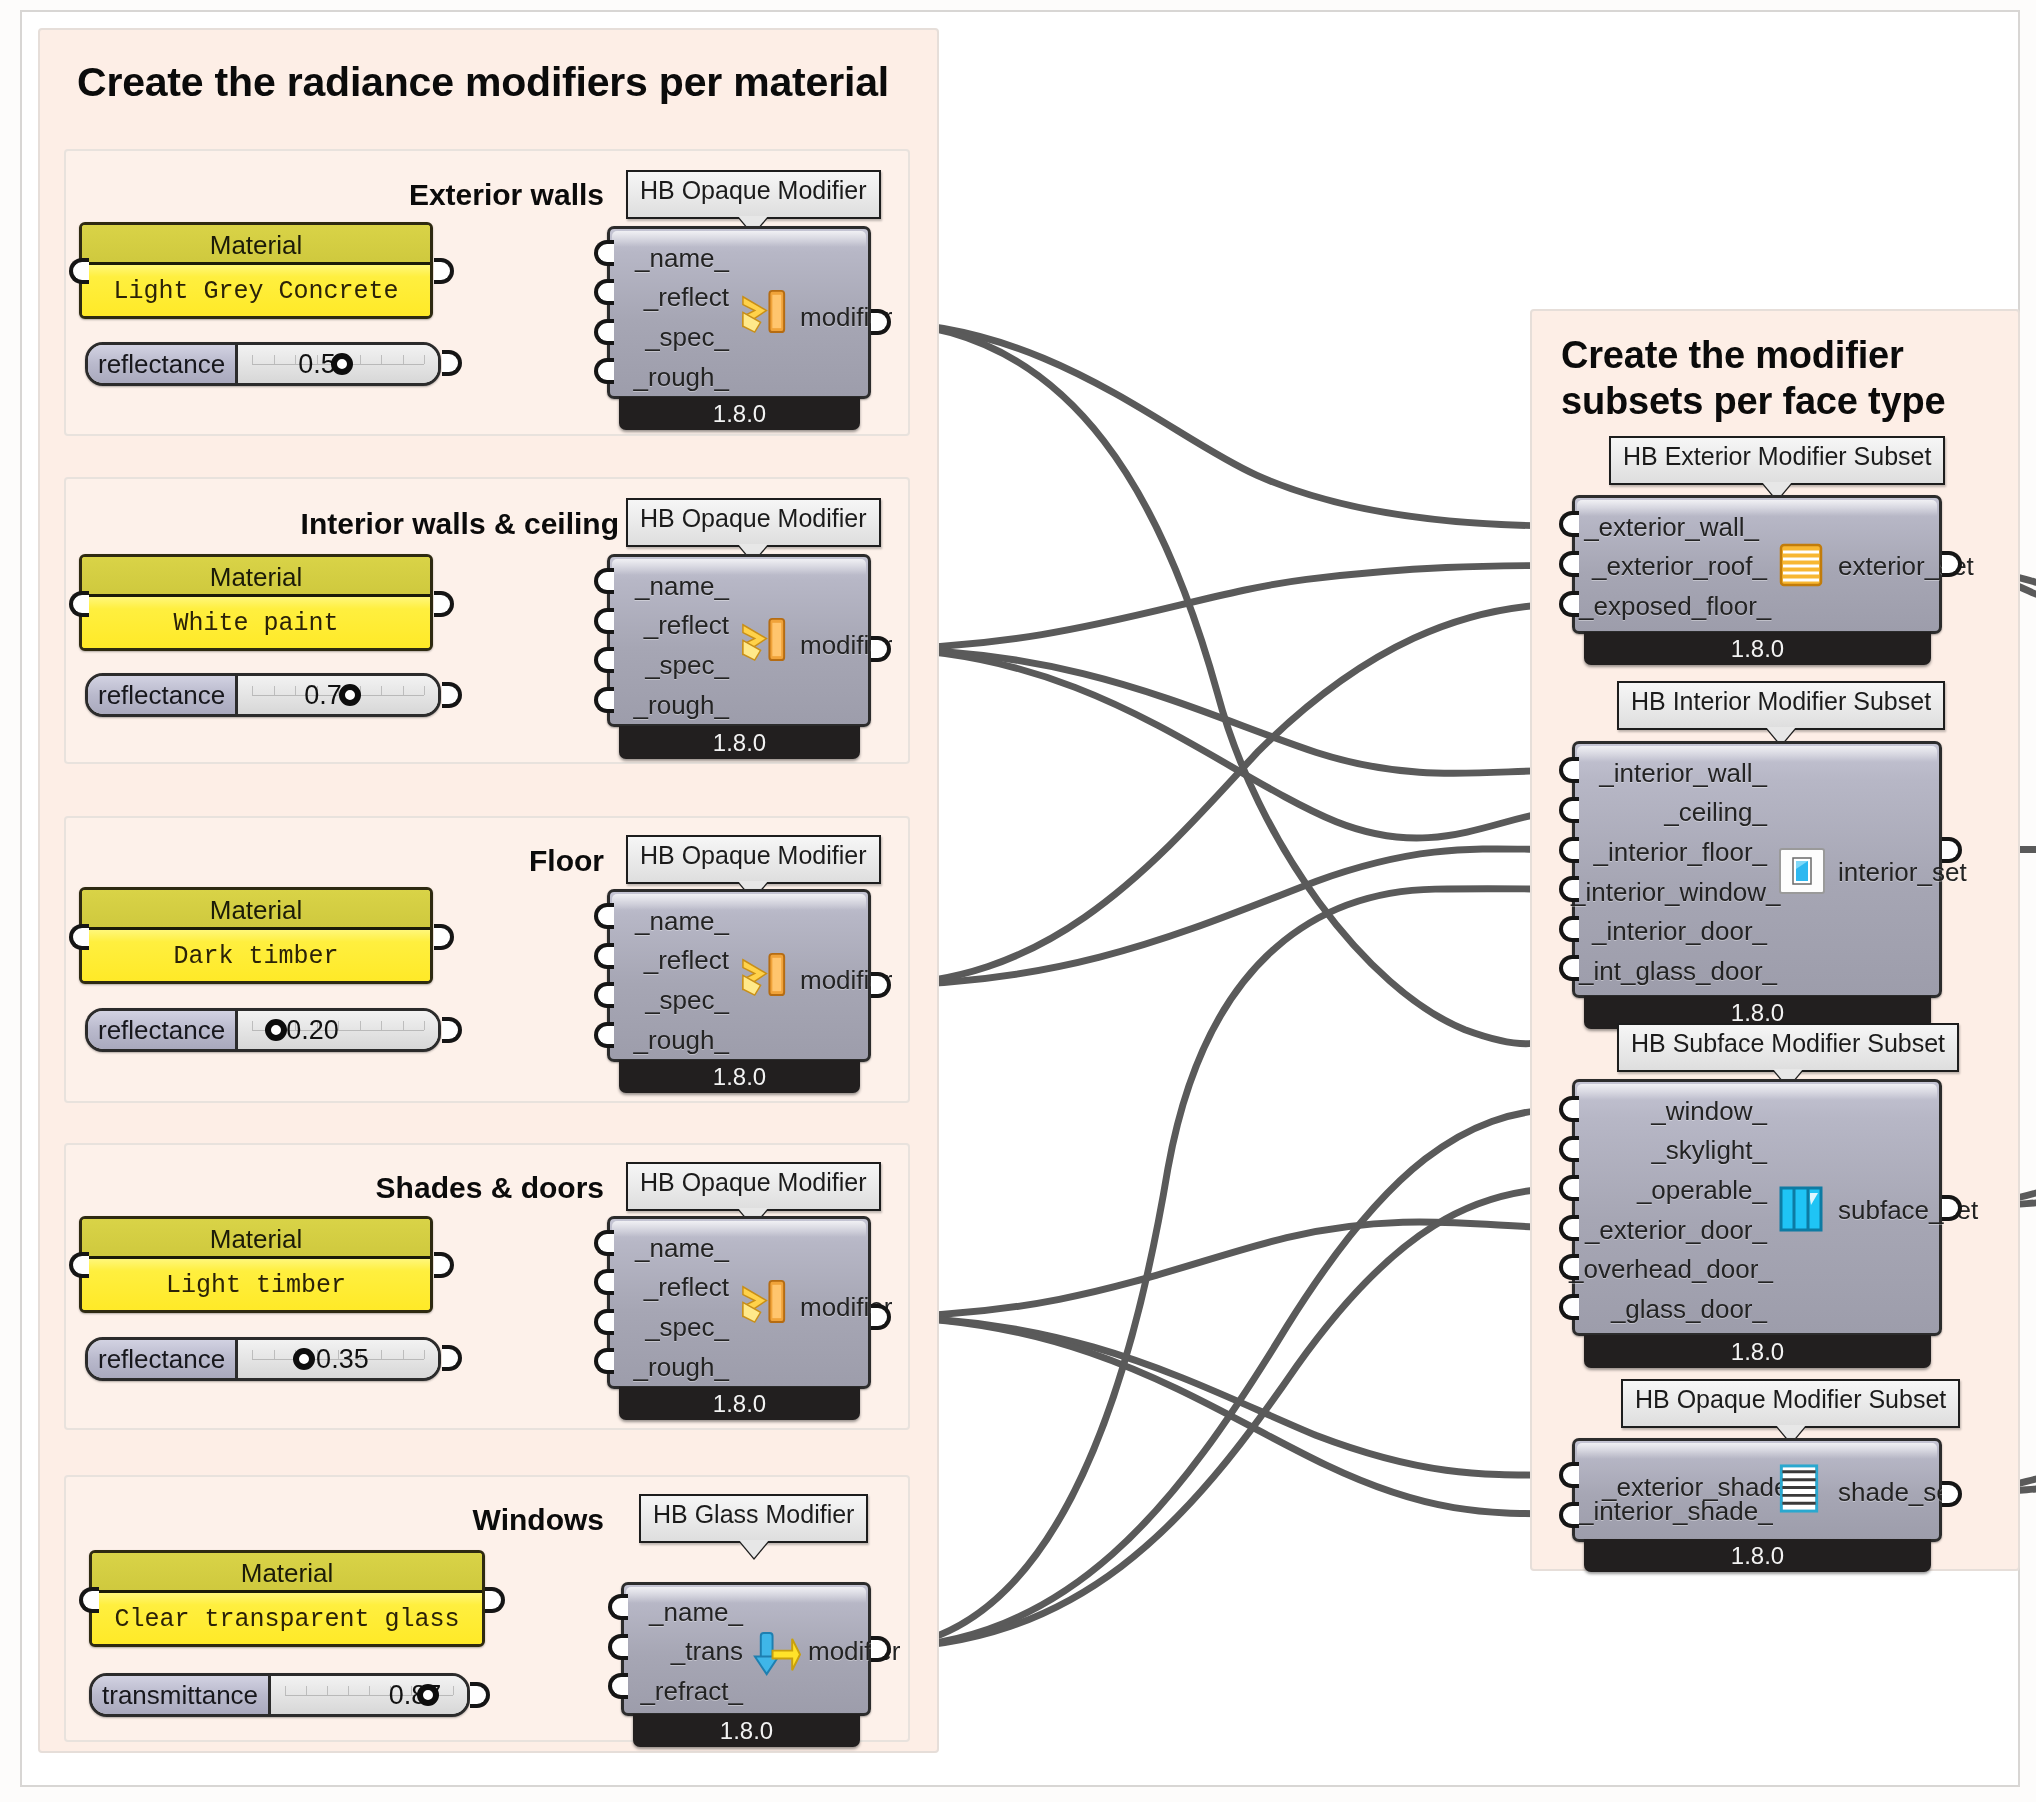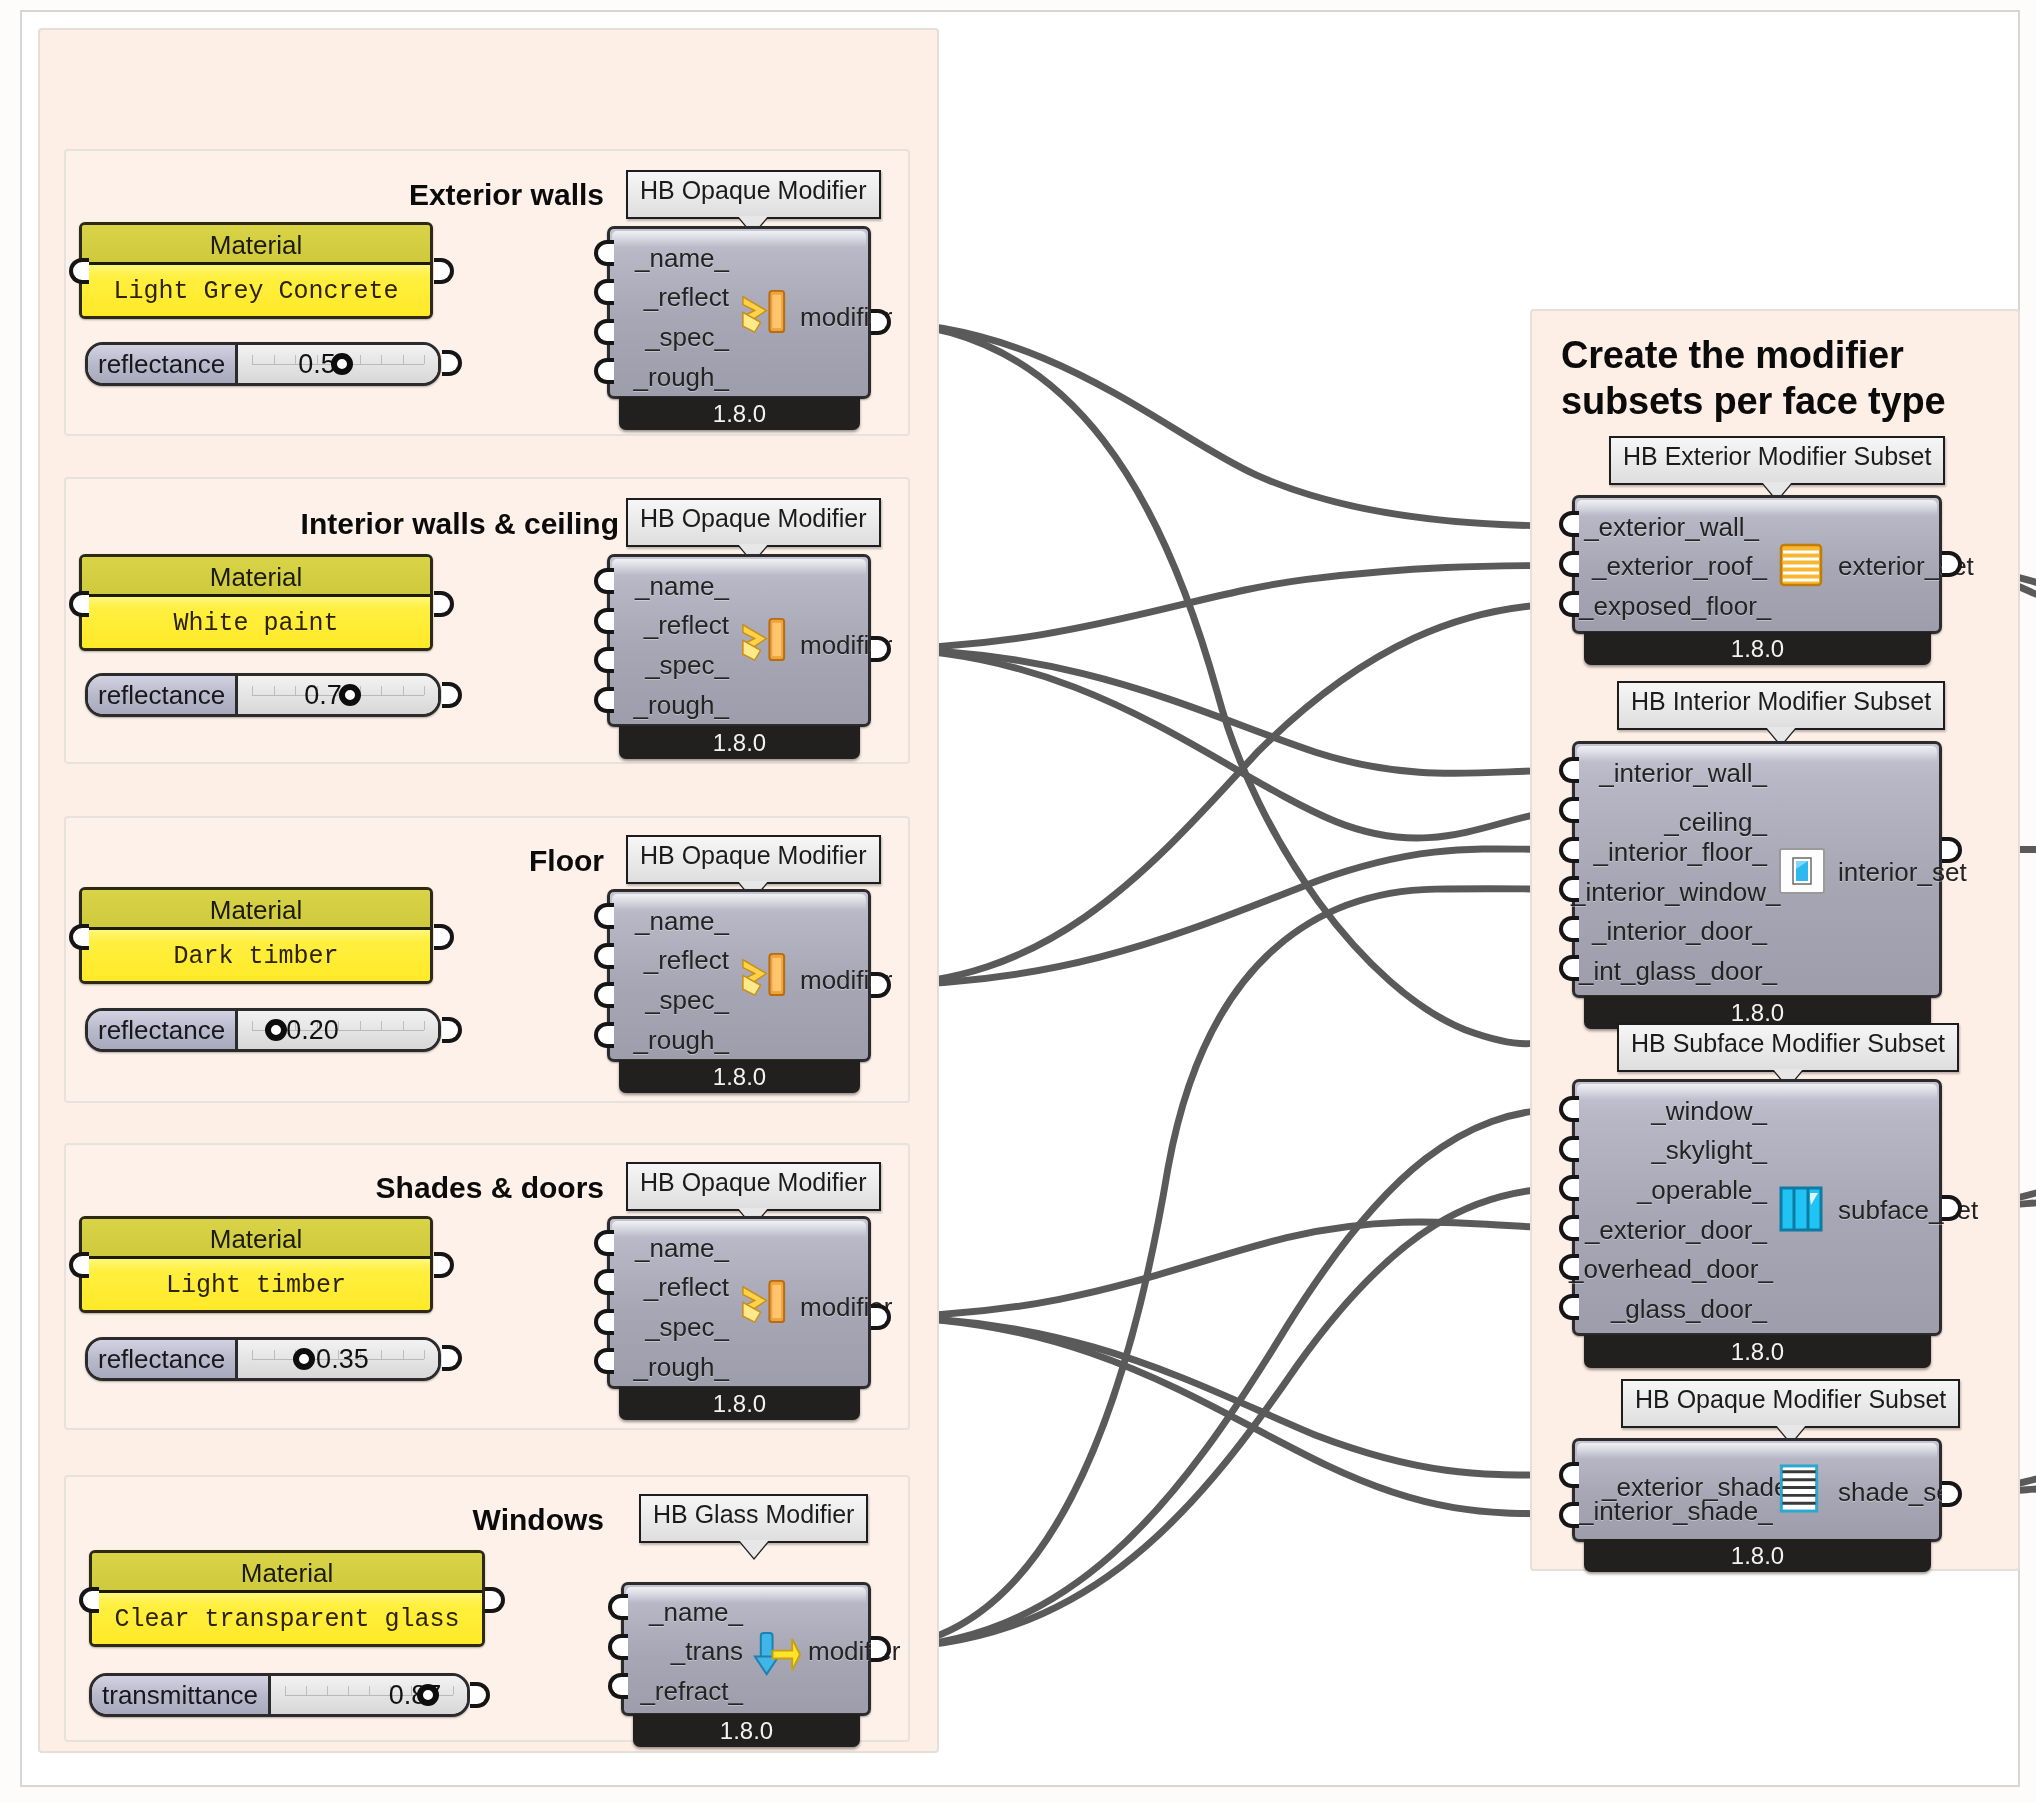--- a/index.html
+++ b/index.html
@@ -241,20 +241,21 @@
       <path d="M1955,571 C2000,571 2020,584 2057,600"></path>
       <path d="M1955,858 C2000,858 2025,858 2057,858"></path>
       <path d="M1955,1220 C2000,1220 2020,1215 2057,1205"></path>
       <path d="M1955,1220 C2000,1220 2020,1218 2057,1215"></path>
       <path d="M1955,1509 C2000,1509 2020,1503 2057,1494"></path>
       <path d="M1955,1509 C2000,1509 2020,1507 2057,1504"></path>
     </g>
   </svg>
 
   <div class="group-box" style="left:38px; top:28px; width:901px; height:1725px;"></div>
+  <div class="group-title" style="left:77px; top:59px; font-size:41px;">Create the radiance modifiers per material</div>
 
   <div class="group-box" style="left:1530px; top:309px; width:490px; height:1262px;"></div>
   <div class="group-title" style="left:1561px; top:332px; font-size:38px; line-height:46px;">Create the modifier
 subsets per face type</div>
 
   <div class="group-box inner" style="left:64px; top:149px; width:846px; height:287px;"></div>
 
   <div class="sub-title" style="left:297px; top:178px; width:307px;">Exterior walls</div>
 
   <div class="balloon" style="left:626px; top:170px;">
@@ -574,21 +575,21 @@
   <div class="grip right" style="left:1942px; top:551px;"></div>
   <div class="gh-foot" style="left:1584px; top:632px; width:347px; height:33px; line-height:33px;">1.8.0</div>
 
   <div class="balloon" style="left:1617px; top:681px;">
     <span>HB Interior Modifier Subset</span>
     <span class="tail"></span>
   </div>
   <div class="gh-node" style="left:1572px; top:741px; width:370px; height:257px;">
     <div class="hi"></div>
     <div class="port-label in" style="left:14px; top:14px; width:178px;">_interior_wall_</div>
-    <div class="port-label in" style="left:14px; top:53px; width:178px;margin-top:10px;">_ceiling_</div>
+    <div class="port-label in" style="left:14px; top:53px; width:178px;">_ceiling_</div>
     <div class="port-label in" style="left:10px; top:93px; width:182px;">_interior_floor_</div>
     <div class="port-label in" style="left:-4px; top:133px; width:196px;">_interior_window_</div>
     <div class="port-label in" style="left:10px; top:172px; width:182px;">_interior_door_</div>
     <div class="port-label in" style="left:4px; top:212px; width:188px;">_int_glass_door_</div>
     <div class="ico" style="left:203px; top:103px;">
       <svg width="48" height="48" viewBox="0 0 48 48">
         <rect x="2" y="2" width="44" height="44" rx="2" fill="#fdfdfd" stroke="#9a9a9a" stroke-width="2"></rect>
         <rect x="15" y="11" width="18" height="26" fill="#ffffff" stroke="#6a6a6a" stroke-width="1.5"></rect>
         <polygon points="18,14 30,14 30,34 18,34" fill="#2eb8f0"></polygon>
         <polygon points="18,14 30,14 18,22" fill="#7fd8f8"></polygon>

